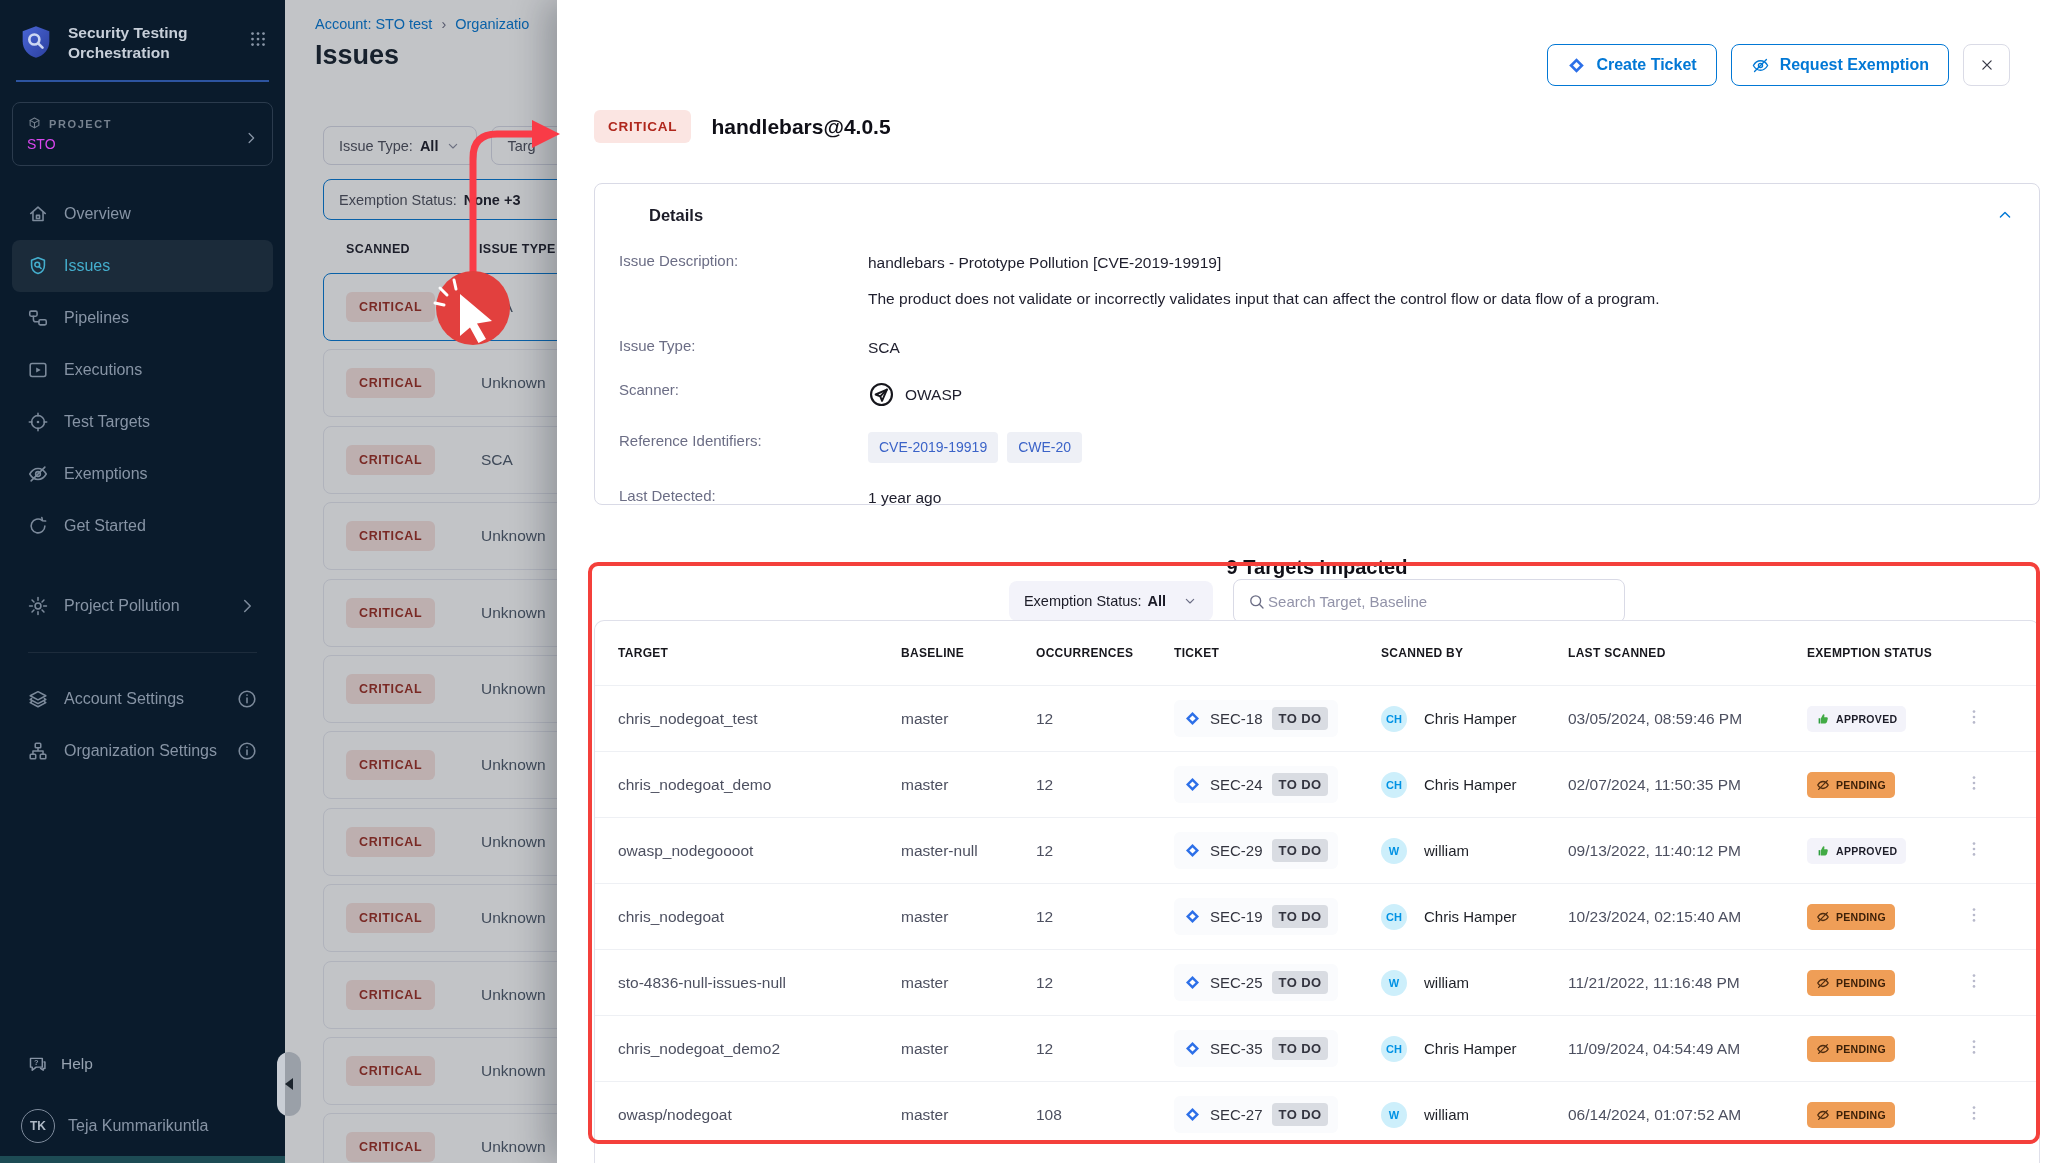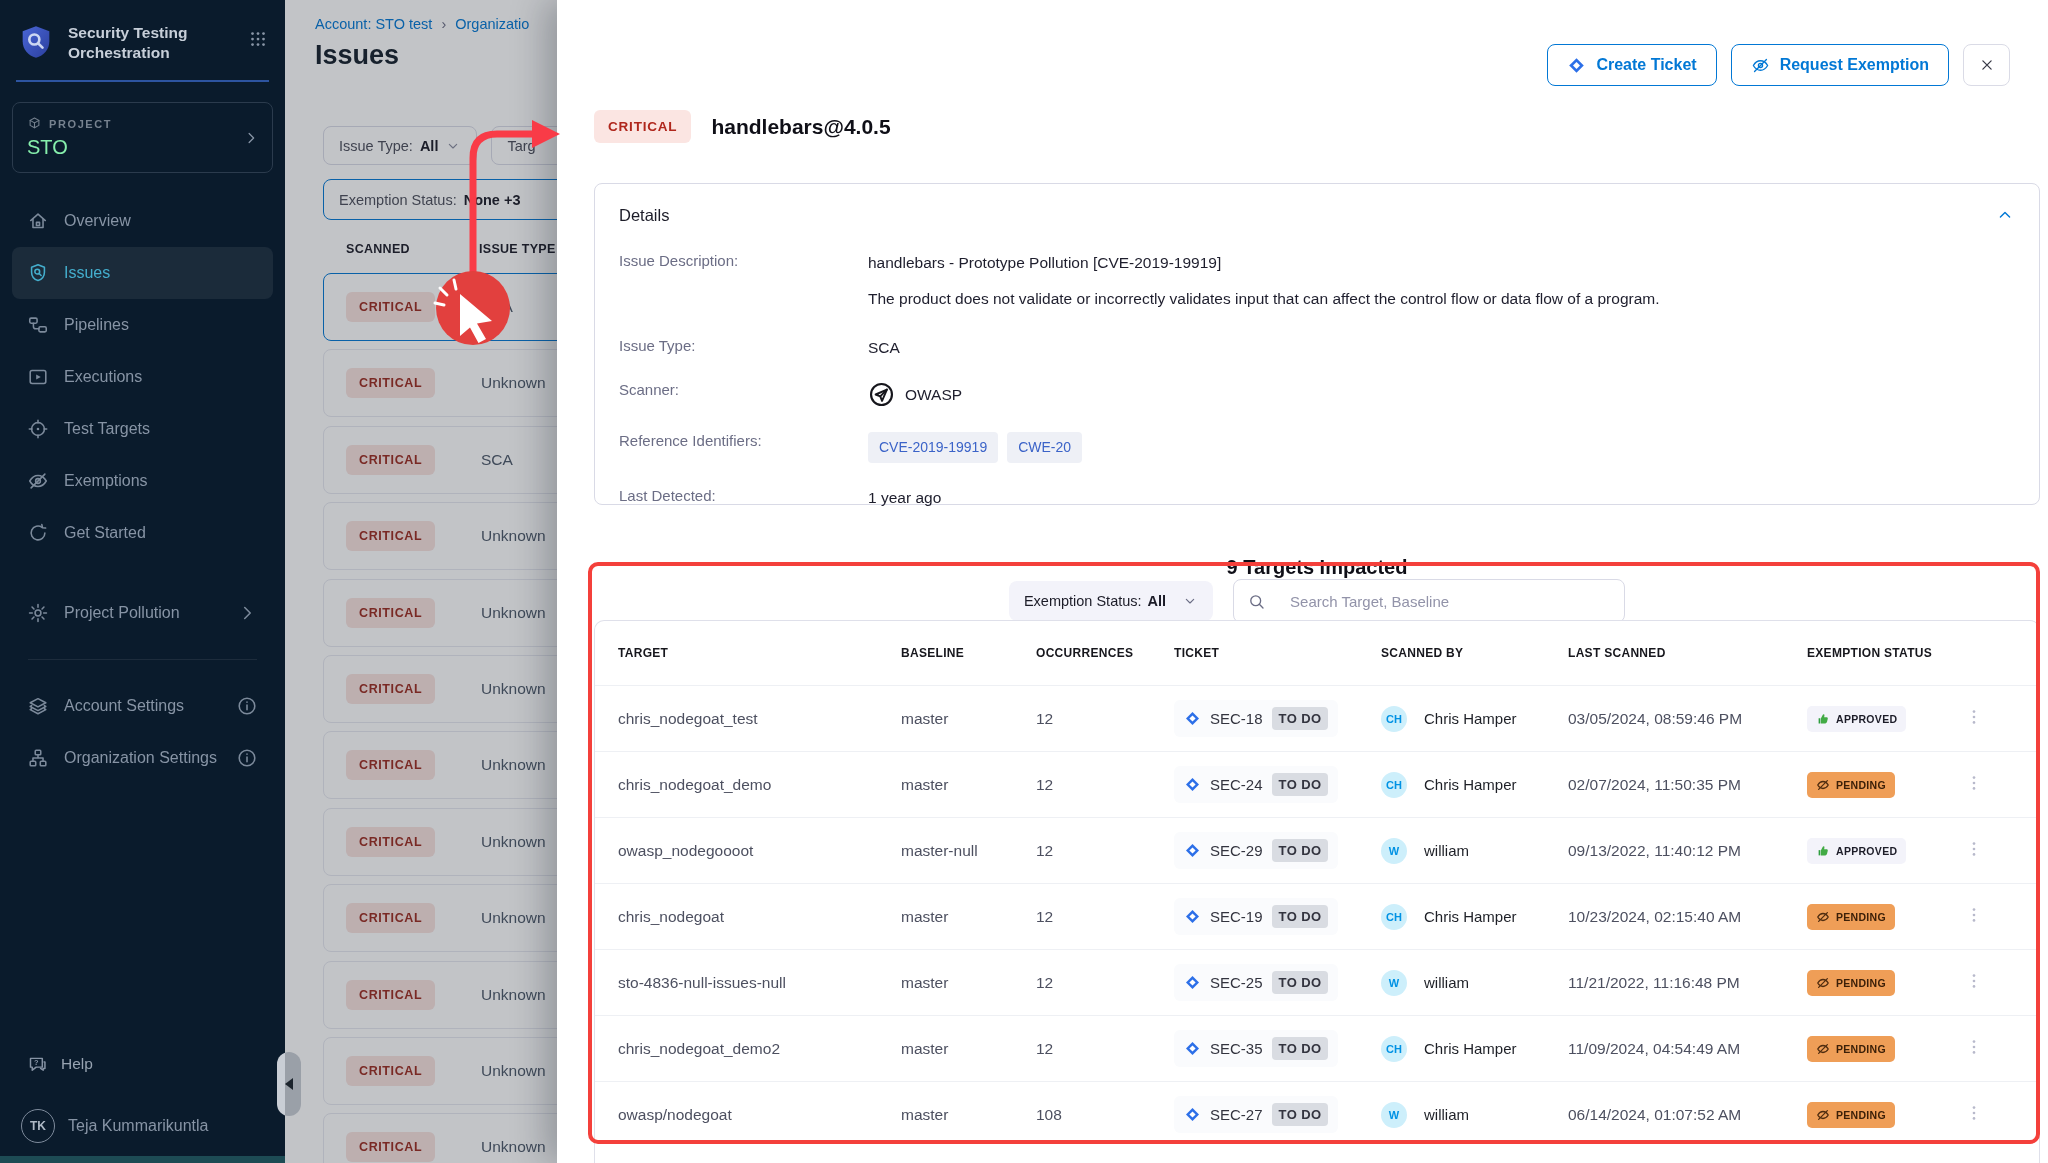--- a/index.html
+++ b/index.html
@@ -17,21 +17,21 @@
   .sb-header { display:flex; align-items:flex-start; gap:12px; padding:20px 16px 16px; }
   .logo { width:40px; height:44px; }
   .sb-title { color:#c7cfd9; font-size:15.5px; font-weight:700; line-height:1.3; width:152px; padding-top:3px;}
   .grid-ic { width:22px; height:22px; color:#8895a6; margin-left:auto; margin-top:8px; }
   .sb-divider { height:2px; background:#2d54a0; margin:0 16px; }
   .project-box { margin:20px 12px 0; border:1px solid #2b3b4d; border-radius:8px;
                  padding:13px 14px; position:relative; }
   .proj-label { display:flex; align-items:center; gap:7px; font-size:11px; font-weight:700;
                 letter-spacing:1.6px; color:#76828f; }
   .proj-label .ic { width:15px; height:15px; color:#76828f; }
-  .proj-name { font-size:20px; color:#86efac; margin-top:5px; }
+  .proj-name { font-size:14px; color:#d946ef; margin-top:5px; }
   .proj-chev { position:absolute; right:12px; top:26px; width:18px; height:18px; color:#8895a6; }
   .sb-nav { margin:22px 12px 0; display:flex; flex-direction:column; }
   .sb-item { display:flex; align-items:center; gap:15px; height:52px; padding:0 15px;
              border-radius:8px; color:#8794a5; font-size:16px; cursor:pointer; }
   .sb-item .ic { width:22px; height:22px; color:#7c8a9b; }
   .sb-item.active { background:rgba(255,255,255,.07); color:#44aecd; }
   .sb-item.active .ic { color:#44aecd; }
   .sb-secondary { margin:28px 12px 0; }
   .sb-divider2 { height:1px; background:#1d2c3c; margin:20px 16px; }
   .trail { margin-left:auto; width:19px; height:19px; color:#5f6e7e; }
@@ -93,42 +93,42 @@
                justify-content:center; cursor:pointer; }
   .btn-close .ic { width:18px; height:18px; stroke-width:2; }
   .issue-header { position:absolute; left:37px; top:110px; display:flex; align-items:center; gap:20px; }
   .crit-badge { background:#fbe5e2; color:#b0271d; font-size:13.5px; font-weight:700;
                 letter-spacing:.8px; padding:9px 14px; border-radius:6px; }
   .issue-title { font-size:21px; font-weight:700; color:#0f0f17; }
 
   .details-card { position:absolute; left:37px; top:183px; width:1446px; height:322px;
                   border:1px solid #d9dae6; border-radius:8px; background:#fff; padding:21px 24px; }
   .details-head { display:flex; justify-content:space-between; align-items:center; }
-  .details-title { font-size:16.5px; font-weight:400; }
+  .details-title { font-size:16.5px; font-weight:700;margin-left:30px; }
   .chev-up { width:20px; height:20px; color:#0278d5; cursor:pointer; }
   .field-row { display:flex; align-items:flex-start; }
   .f-label { width:249px; flex:none; font-size:15px; color:#6b6d85; }
   .f-value { font-size:15.5px; color:#1e1e2d; line-height:1.45; }
   .scanner-val { display:flex; align-items:center; gap:10px; }
   .scanner-val .ic { width:27px; height:27px; color:#16161c; }
   .ref-chips { display:flex; gap:9px; }
   .ref-chip { background:#eef0f6; color:#3b63c8; font-size:14px; padding:5px 11px;
               border-radius:4px; cursor:pointer; }
 
   .targets-head { position:absolute; left:37px; top:556px; width:1446px; display:flex;
                   align-items:center; justify-content:space-between;flex-direction:column; }
   .targets-title { font-size:20px; font-weight:800; color:#0f0f17; }
   .th-controls { display:flex; gap:20px; align-items:center; }
   .exe-pill { background:#f3f3fa; border-radius:8px; height:40px; display:flex;
               align-items:center; gap:6px; padding:0 15px; font-size:14.5px; color:#1c1c28;
               cursor:pointer; }
   .exe-pill .val { font-weight:700; }
   .exe-pill .ic { width:16px; height:16px; color:#6b6d85; margin-left:10px; }
   .search-box { width:392px; height:44px; border:1px solid #d9dae6; border-radius:8px;
-                display:flex; align-items:center; gap:24px; padding:0 13px; background:#fff; }
+                display:flex; align-items:center; gap:2px; padding:0 13px; background:#fff; }
   .search-box .ic { width:19px; height:19px; color:#6b6d85; }
   .search-box input { border:none; outline:none; flex:1; font-size:15px; color:#1c1c28;
                 font-family:"Liberation Sans", sans-serif; }
   .search-box input::placeholder { color:#9293a9; }
 
   .targets-card { position:absolute; left:37px; top:620px; width:1446px; height:617px;
                   border:1px solid #dfe0ea; border-bottom:none; border-radius:10px 10px 0 0;
                   overflow:hidden; background:#fff; }
   .t-grid { display:grid; grid-template-columns:306px 135px 138px 207px 187px 239px 157px 1fr;
             align-items:center; }

